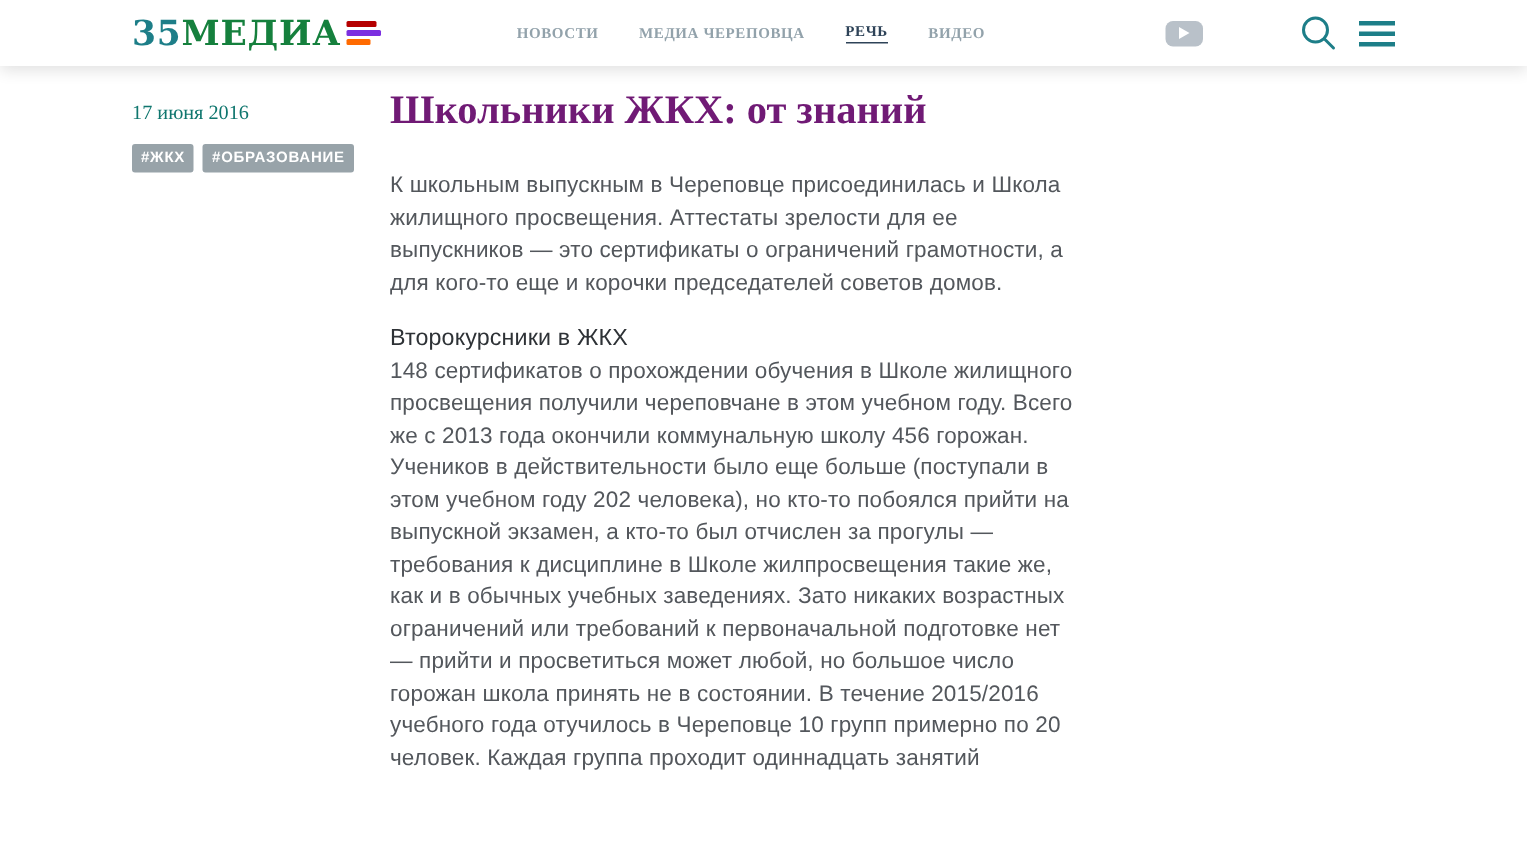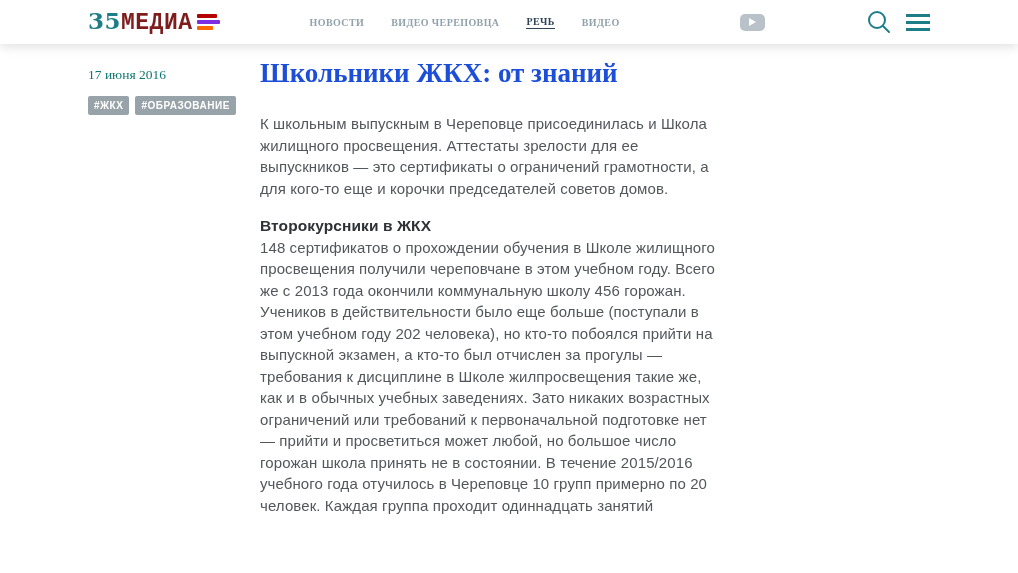--- a/index.html
+++ b/index.html
@@ -16,21 +16,21 @@
     padding:0 88px;
     box-shadow:0 3px 10px rgba(0,0,0,0.12);
     position:relative; z-index:5;
   }
   .logo { display:flex; align-items:center; cursor:pointer; text-decoration:none; }
   .logo-text {
     font-family:"DejaVu Serif", serif; font-weight:bold; font-size:23px; line-height:1;
     letter-spacing:0.5px;
   }
   .logo-num { color:#1d7e88; }
-  .logo-word { color:#7f1d1d;font-family:Liberation Mono, monospace; }
+  .logo-word { color:#15803d; }
   .logo-bars { display:inline-flex; flex-direction:column; gap:2px; margin-left:4px; }
   .logo-bars i { display:block; height:4px; border-radius:1px; }
   .logo-bar-1 { width:20px; background:#b50000; }
   .logo-bar-2 { width:23px; background:#7b2fe0; }
   .logo-bar-3 { width:16px; background:#ff6a00; }
 
   .nav { display:flex; align-items:center; gap:27px; margin-left:90px; }
   .nav-item {
     font-family:"Liberation Serif", serif; font-weight:600; font-size:10px;
     letter-spacing:0.4px; color:#92a2ab; text-decoration:none; cursor:pointer;
@@ -62,44 +62,44 @@
   .tags { display:flex; gap:6px; }
   .tag {
     background:#98a3a9; color:#ffffff; font-size:10px; font-weight:bold;
     letter-spacing:0.5px; padding:4px 6px; border-radius:2px; white-space:nowrap;
     cursor:pointer;
   }
 
   .article { width:462px; flex:none; }
   .article-title {
     font-family:"Liberation Serif", serif; font-weight:700; font-size:27px;
-    line-height:30px; color:#1d4ed8; margin-bottom:25px;
+    line-height:30px; color:#701a75; margin-bottom:25px;
   }
   .article-title span { display:block; }
   .article-body { font-size:15px; line-height:21.5px; color:#53575c; letter-spacing:0.1px; }
   .lead { margin-bottom:16px; }
-  .subheading { font-size:15.5px; font-weight:bold; color:#2e3236; line-height:21.5px; }
+  .subheading { font-size:15.5px; font-weight:normal; color:#2e3236; line-height:21.5px; }
   .para { margin:0; }
 </style>
 </head>
 <body>
 
 <header class="header">
   <a class="logo">
     <span class="logo-text"><span class="logo-num">35</span><span class="logo-word">МЕДИА</span></span>
     <span class="logo-bars">
       <i class="logo-bar-1"></i>
         <i class="logo-bar-2"></i>
         <i class="logo-bar-3"></i>
     </span>
   </a>
 
   <nav class="nav">
     <a class="nav-item">НОВОСТИ</a>
-    <a class="nav-item">ВИДЕО ЧЕРЕПОВЦА</a>
+    <a class="nav-item">МЕДИА ЧЕРЕПОВЦА</a>
     <a class="nav-item active">РЕЧЬ</a>
     <a class="nav-item">ВИДЕО</a>
   </nav>
 
   <button class="yt-btn">
     <span class="yt-play"></span>
   </button>
 
   <div class="header-right">
     <button class="icon-btn">

